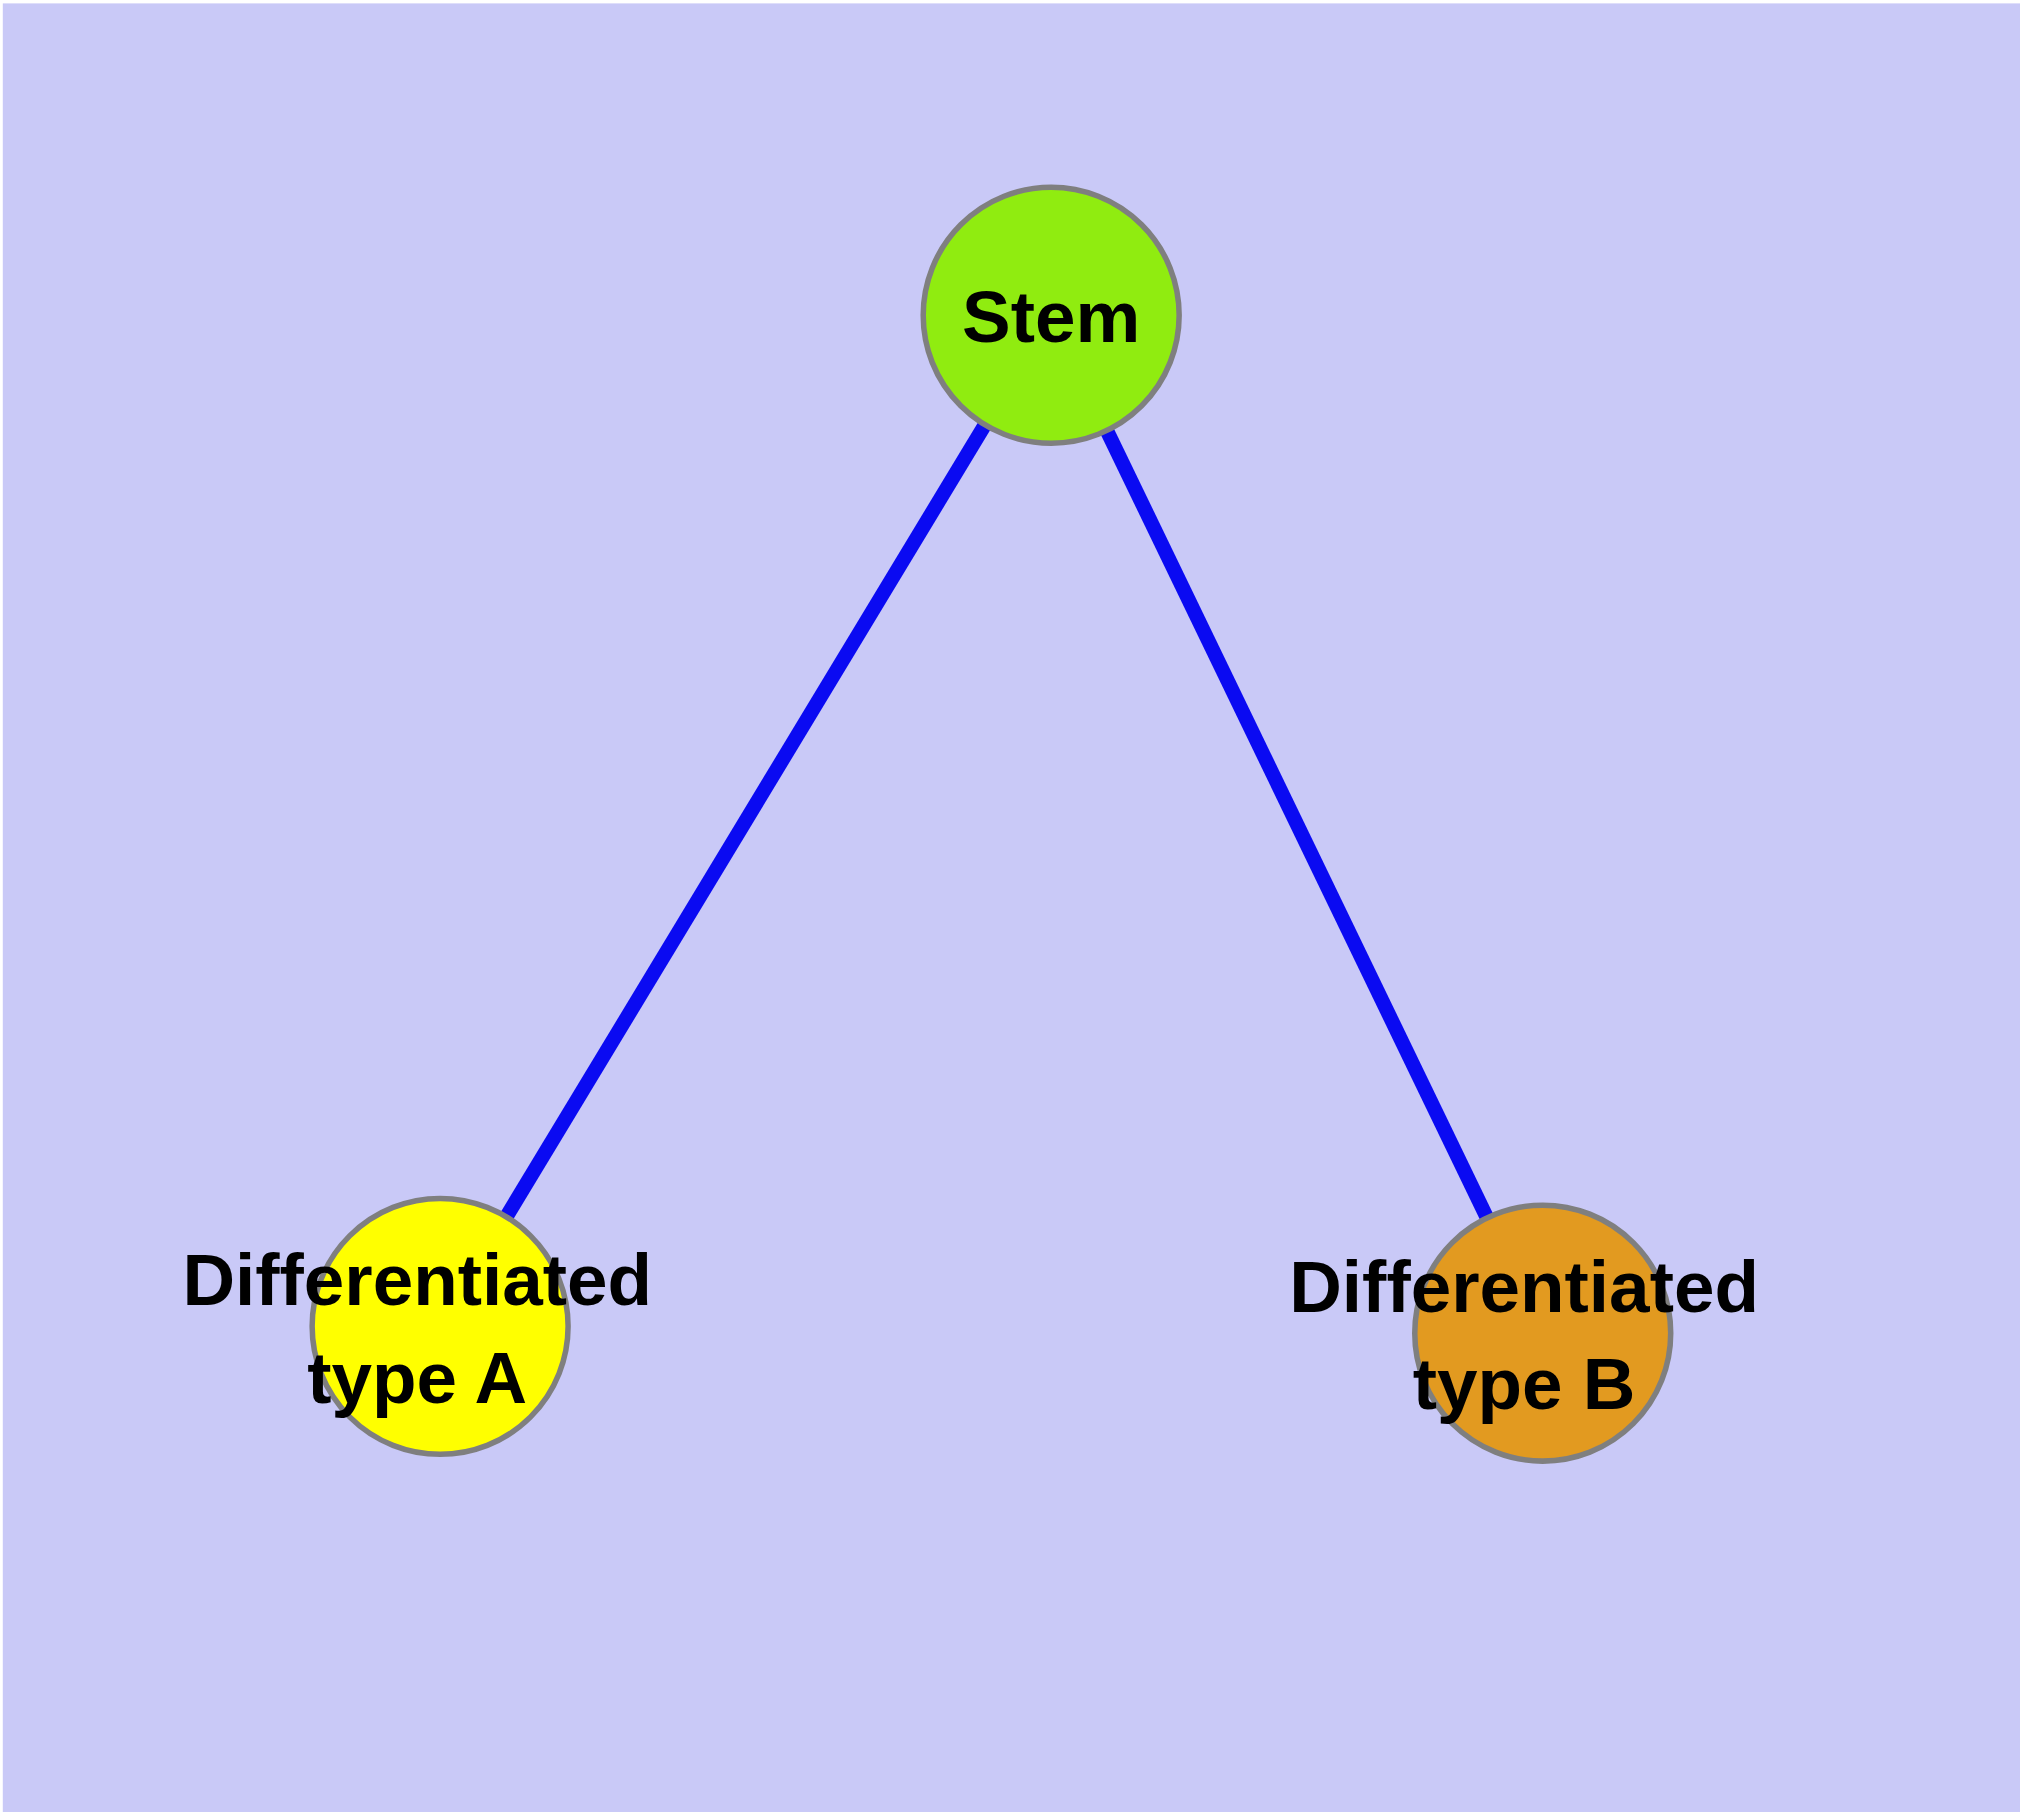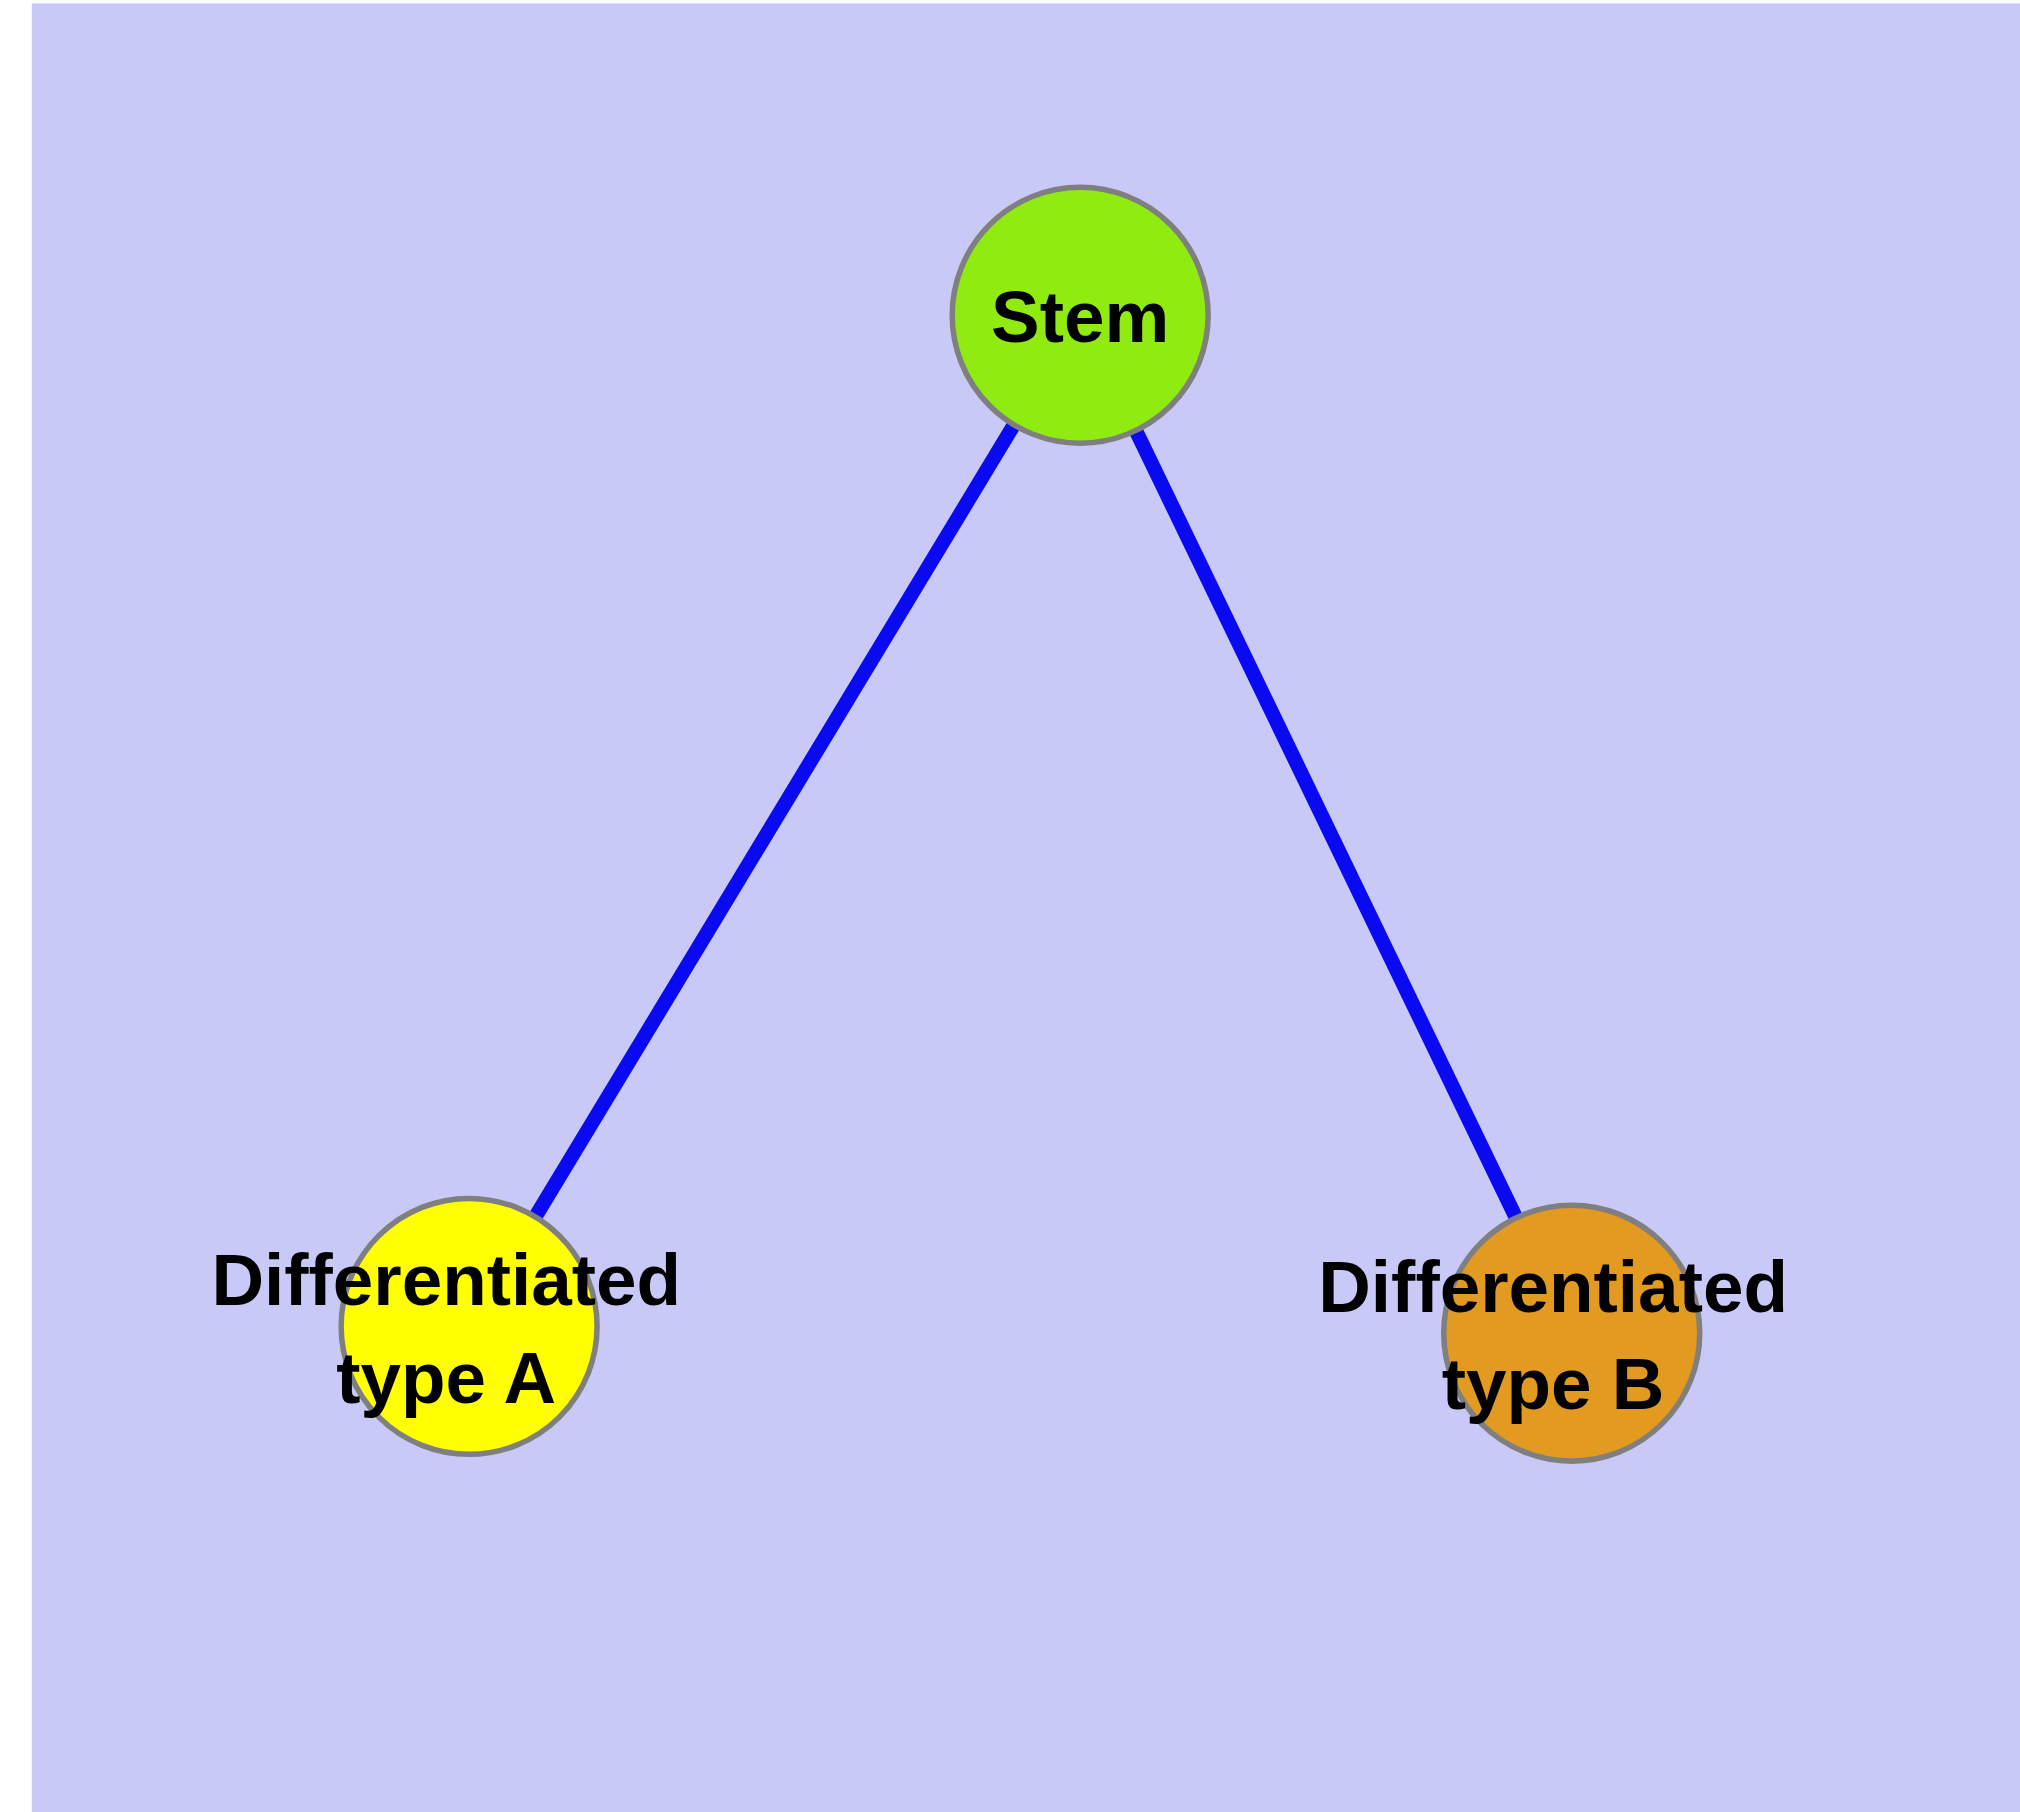--- a/index.html
+++ b/index.html
@@ -4,21 +4,20 @@
 <style>
   html, body {
     margin: 0;
     padding: 0;
     background: #ffffff;
   }
   .figure-wrap {
     width: 1619px;
     height: 1812px;
     position: relative;
-    padding-left: 29px;
   }
   svg {
     display: block;
     width: 2021px;
     height: 1812px;
   }
   .node-label {
     font-family: "Liberation Sans", sans-serif;
     font-weight: bold;
     font-size: 86px;

